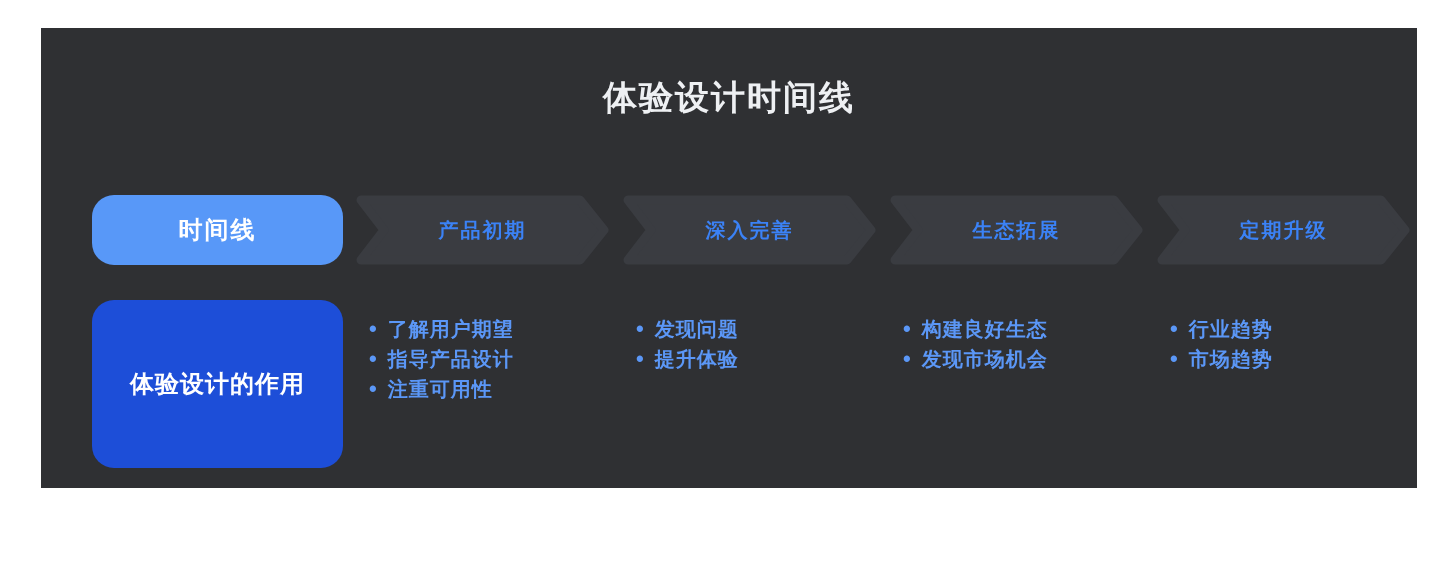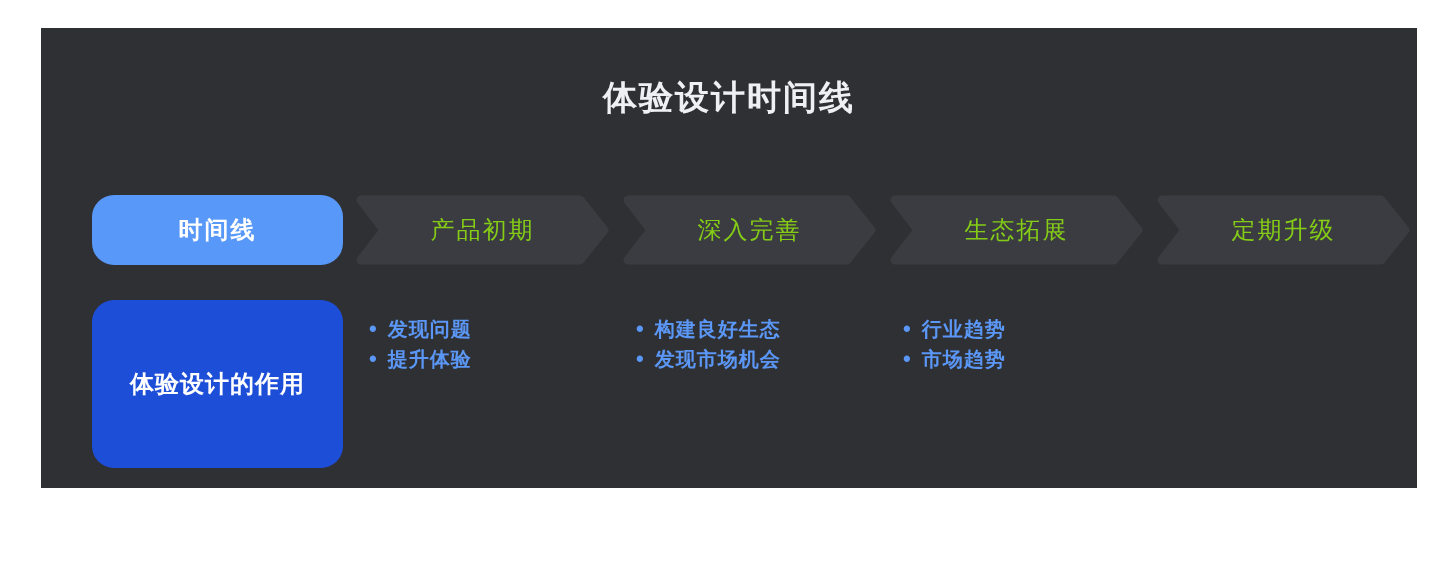--- a/index.html
+++ b/index.html
@@ -33,21 +33,21 @@
     background: #5898f8; border-radius: 22px;
     display: flex; align-items: center; justify-content: center; text-align: right;
   }
   .pill span { color: #ffffff; font-size: 24px; font-weight: 700; letter-spacing: 2px; }
 
   .chev { position: relative; width: 255px; height: 70px; flex: none; }
   .chev svg { position: absolute; inset: 0; width: 100%; height: 100%; display: block; }
   .chev-label {
     position: absolute; inset: 0;
     display: flex; align-items: center; justify-content: center;
-    color: #84cc16; font-size: 24px; font-weight: 400; letter-spacing: 2px;
+    color: #3b82f6; font-size: 20px; font-weight: 700; letter-spacing: 2px;
   }
 
   .bluebox {
     width: 251px; height: 168px; flex: none;
     background: #1d4ed8; border-radius: 22px;
     display: flex; align-items: center; justify-content: center;
   }
   .bluebox span { color: #ffffff; font-size: 24px; font-weight: 700; letter-spacing: 1px; }
 
   .col {
@@ -106,20 +106,25 @@
         </svg>
         <span class="chev-label">定期升级</span>
       </div>
     </div>
 
     <div class="row detail-row">
       <div class="bluebox">
         <span>体验设计的作用</span>
       </div>
 
+      <ul class="col">
+        <li>了解用户期望</li>
+        <li>指导产品设计</li>
+        <li>注重可用性</li>
+      </ul>
 
       <ul class="col">
         <li>发现问题</li>
         <li>提升体验</li>
       </ul>
 
       <ul class="col">
         <li>构建良好生态</li>
         <li>发现市场机会</li>
       </ul>

